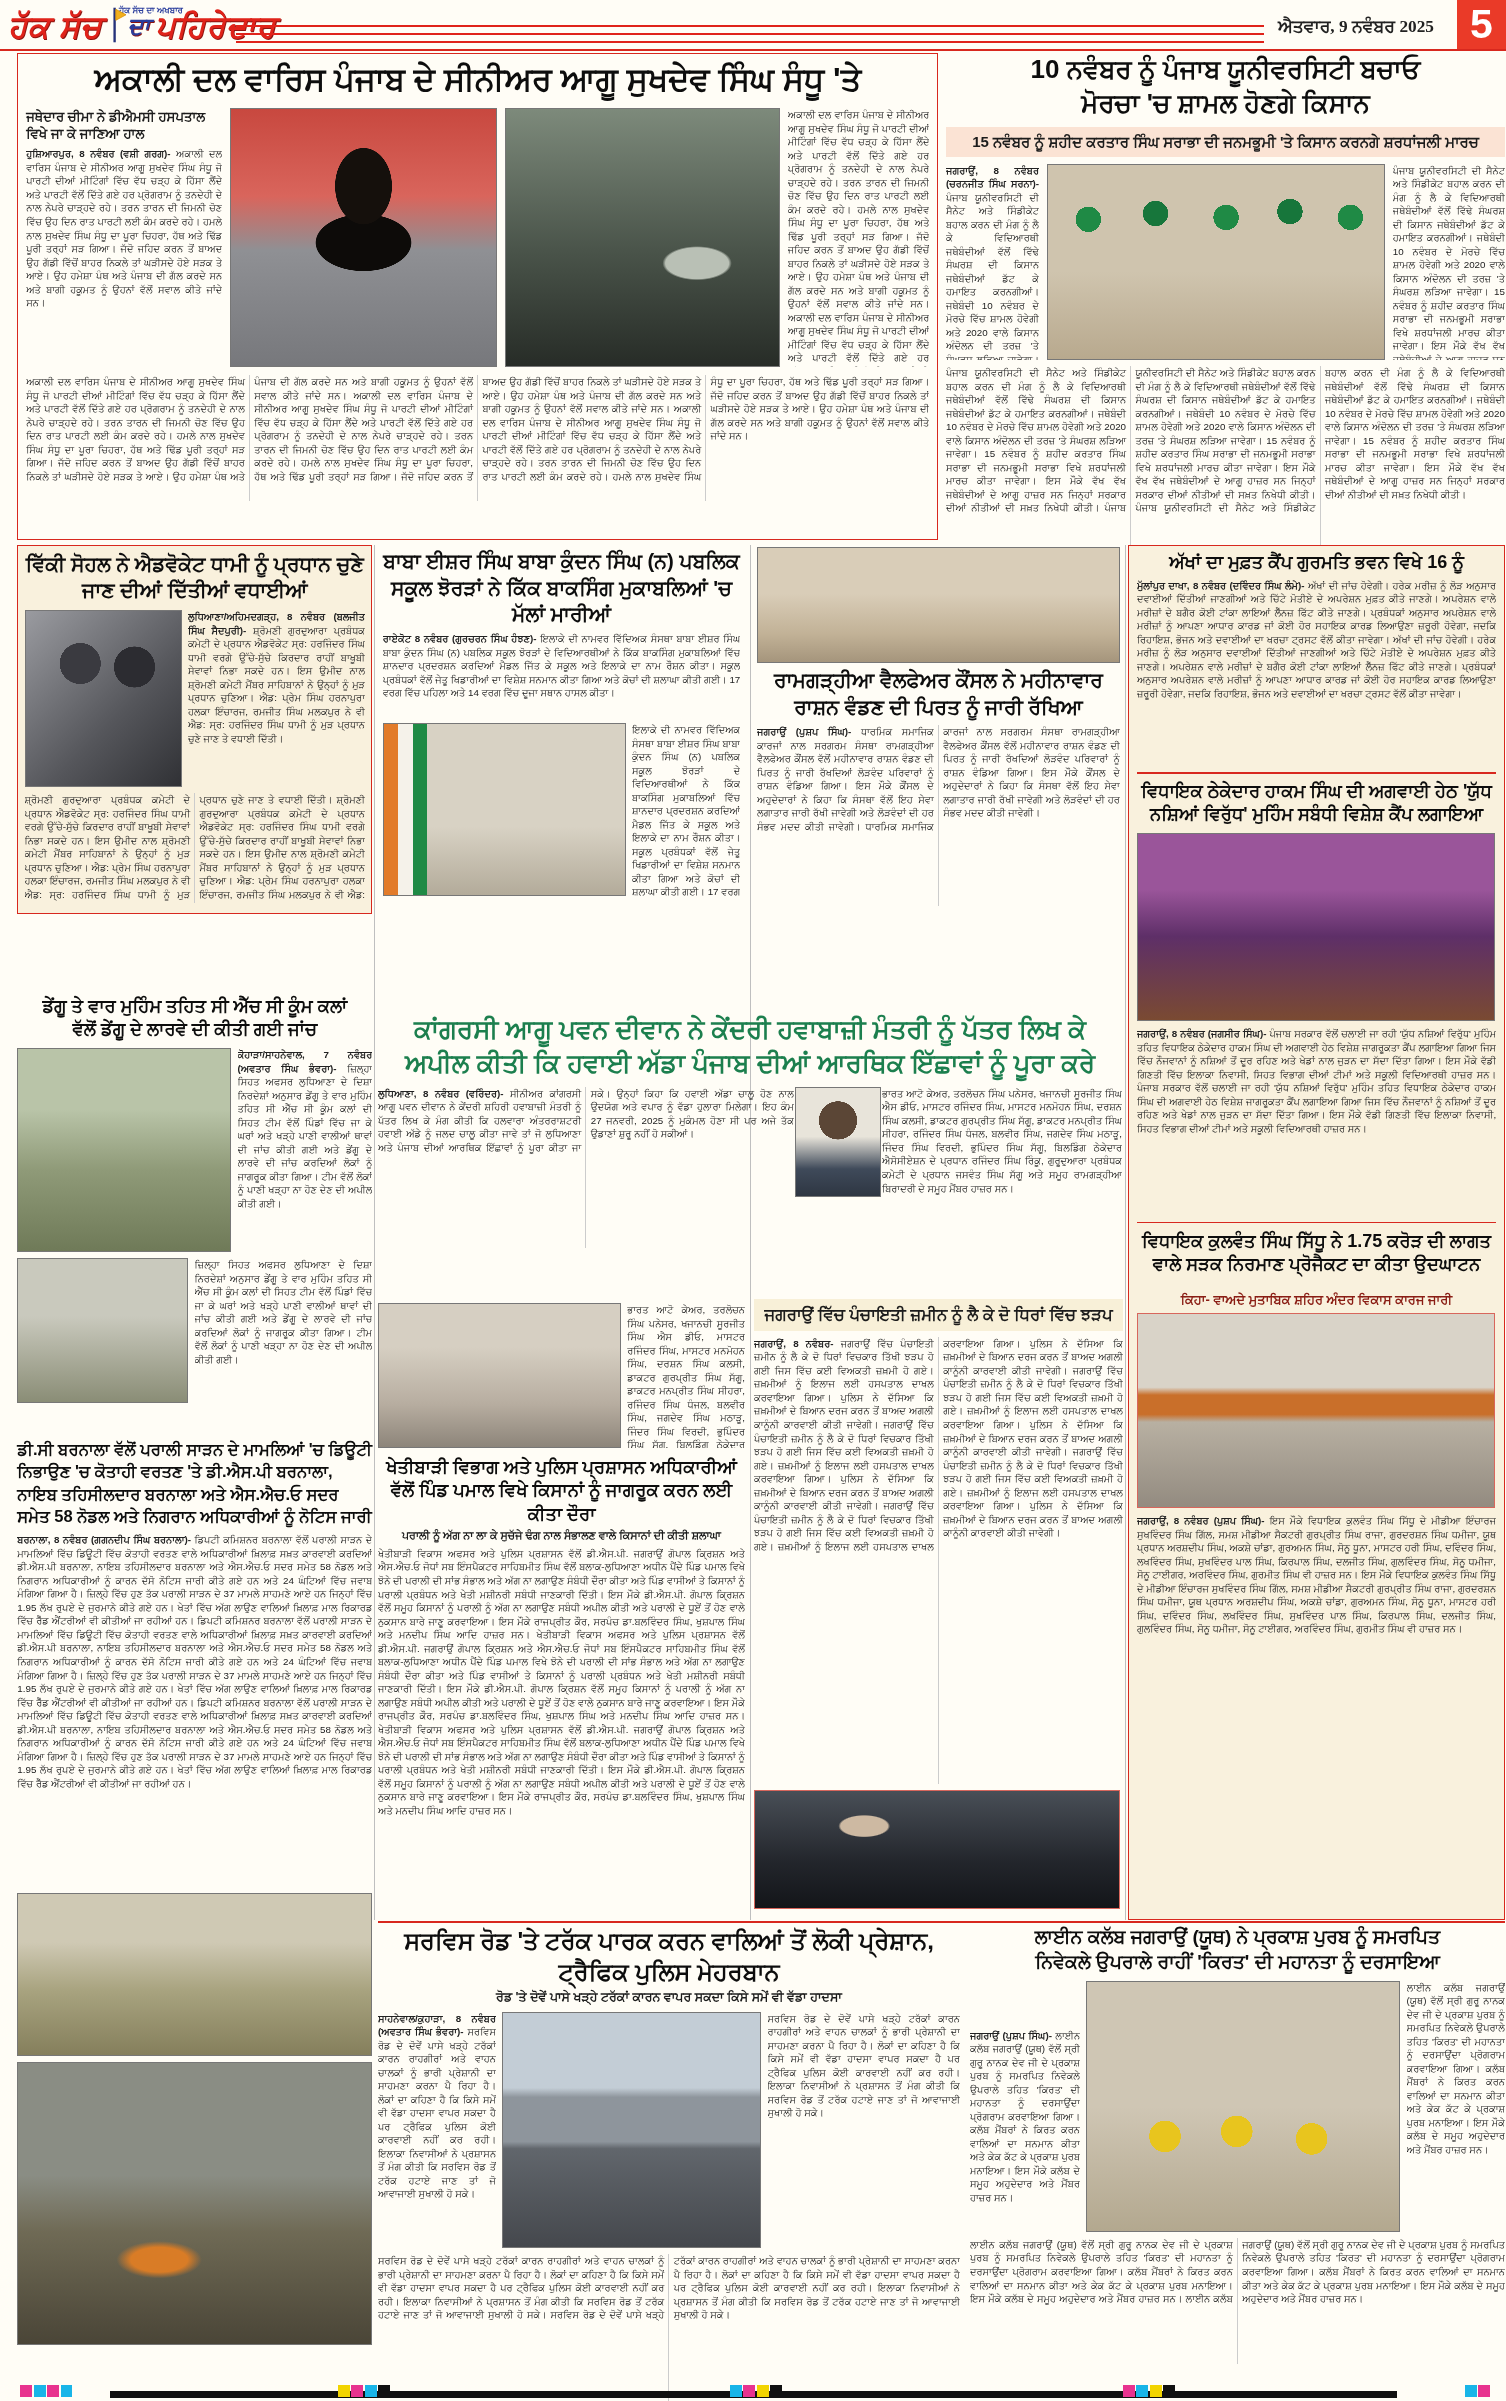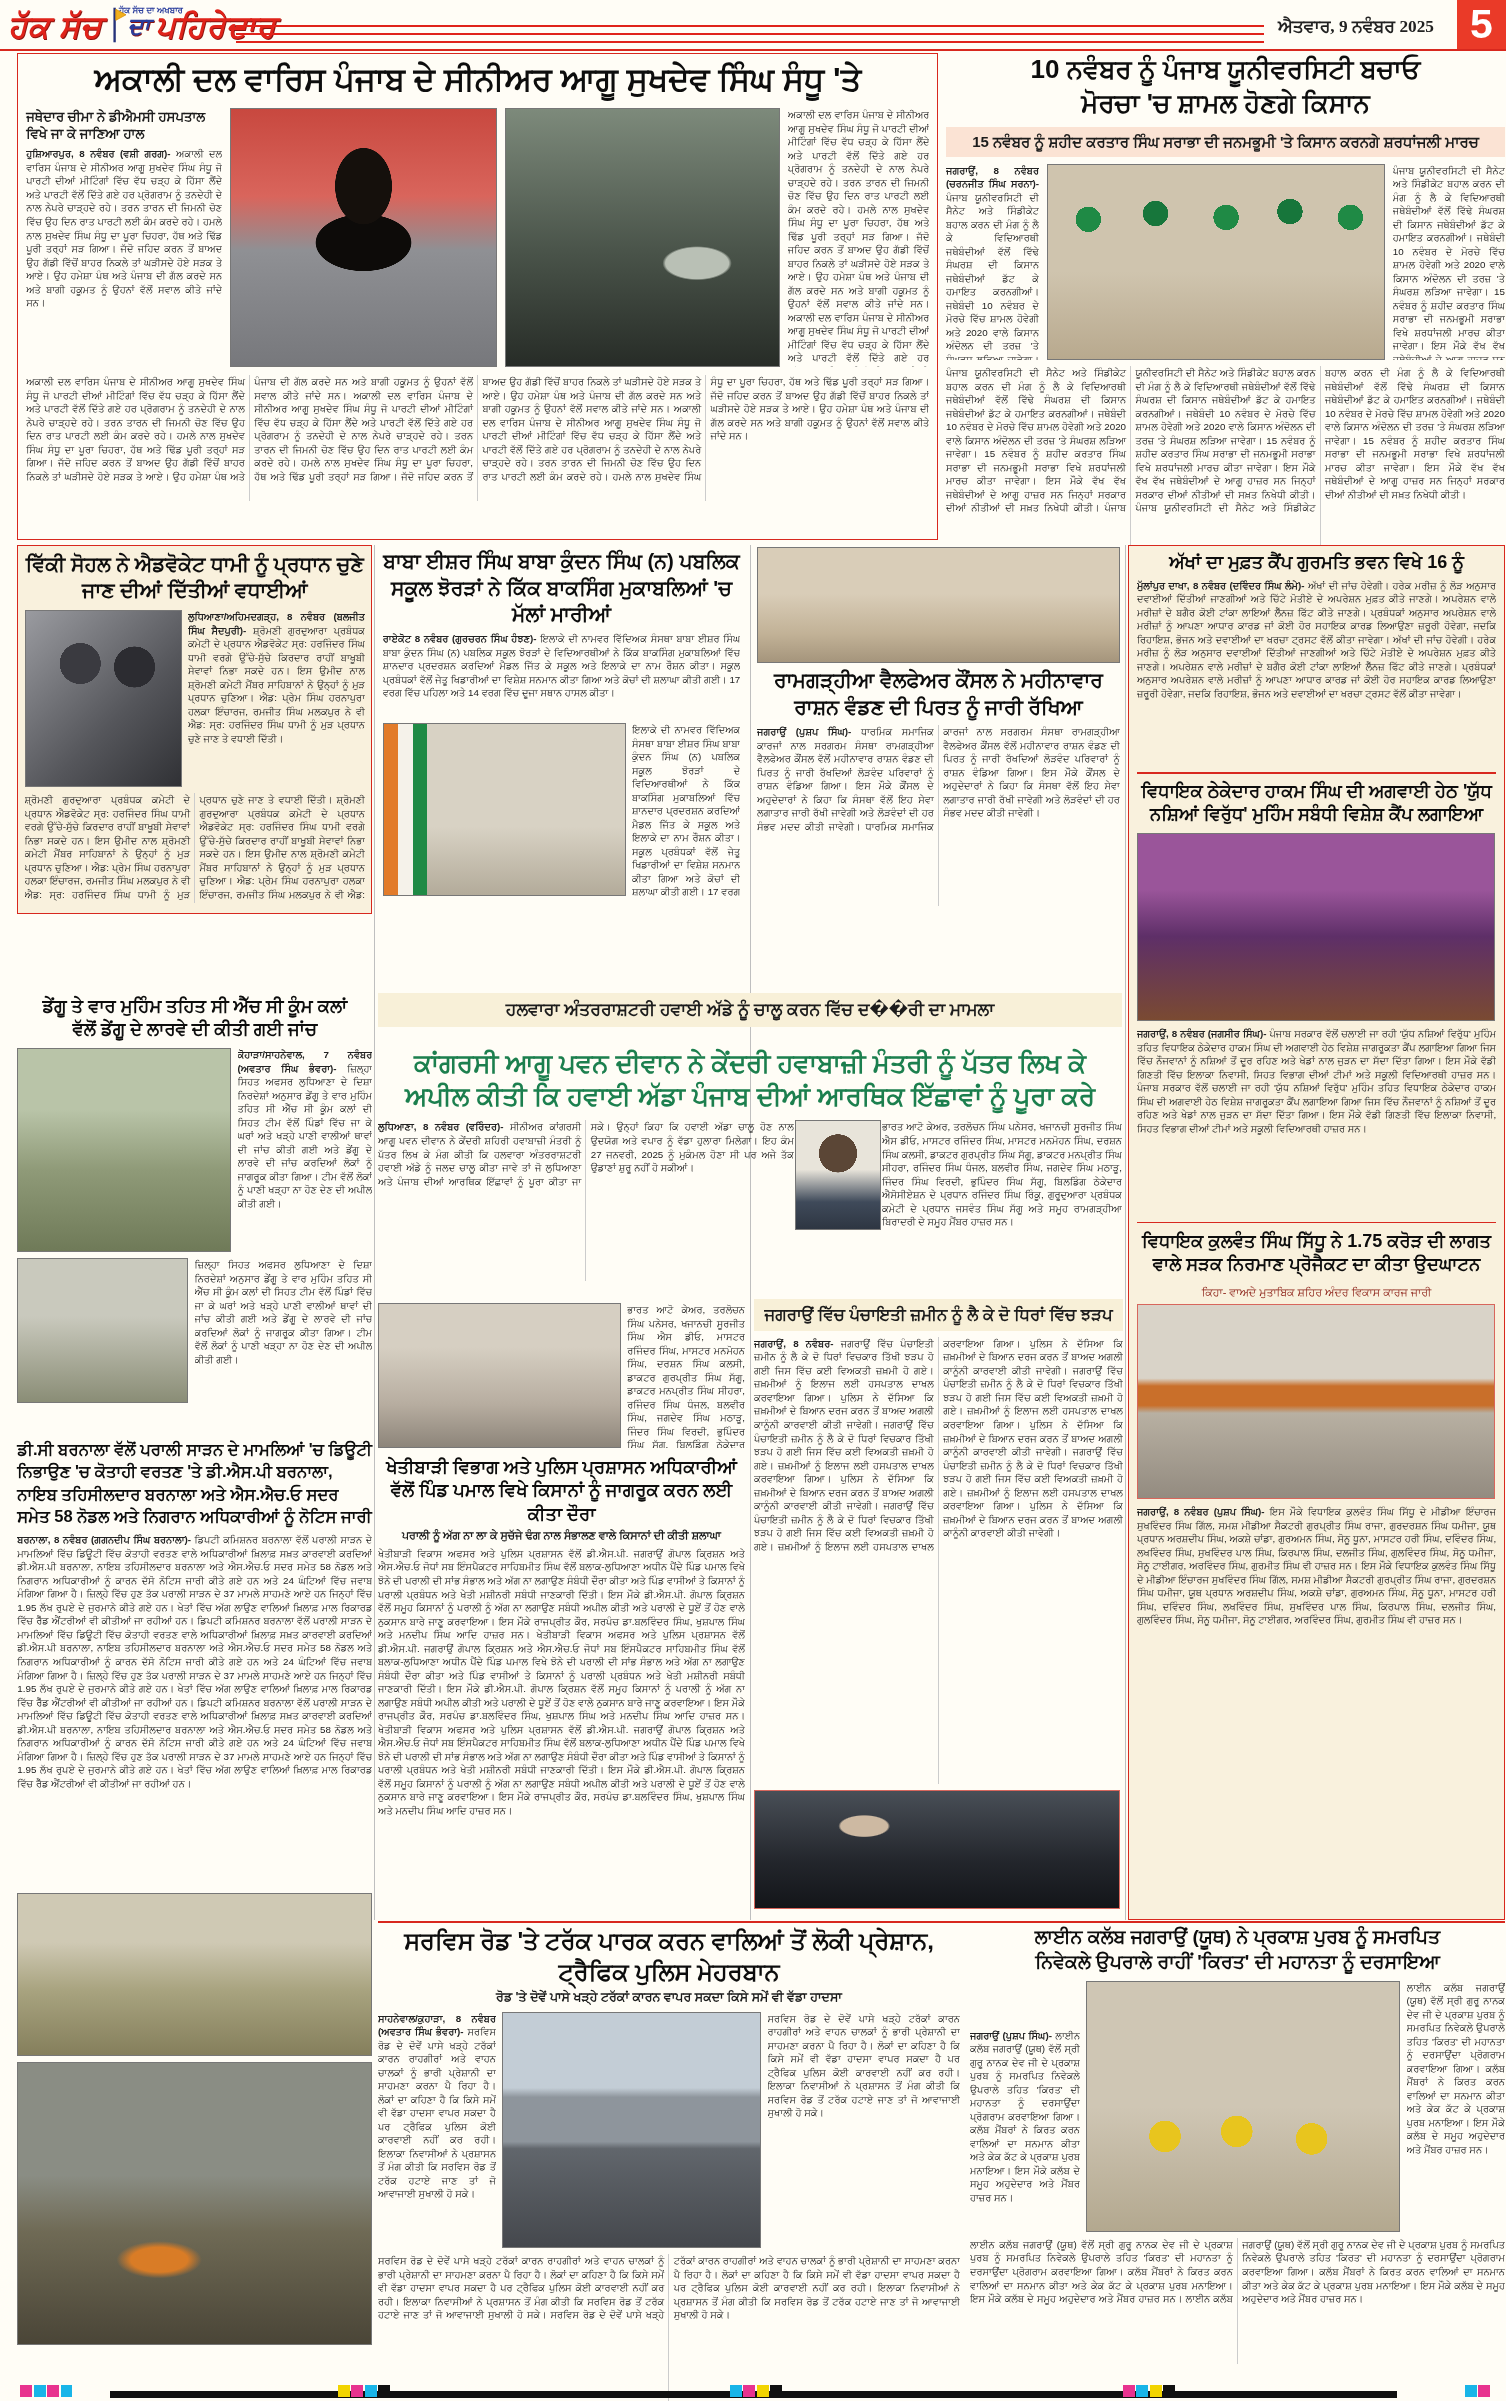--- a/index.html
+++ b/index.html
@@ -174,41 +174,40 @@
     </div>
     <div class="redline" style="height:1.6px;margin:6.3px 0;"></div>
     <div>
       <div class="hl hl-sm">ਵਿਧਾਇਕ ਠੇਕੇਦਾਰ ਹਾਕਮ ਸਿੰਘ ਦੀ ਅਗਵਾਈ ਹੇਠ 'ਯੁੱਧ ਨਸ਼ਿਆਂ ਵਿਰੁੱਧ' ਮੁਹਿੰਮ ਸਬੰਧੀ ਵਿਸ਼ੇਸ਼ ਕੈਂਪ ਲਗਾਇਆ</div>
       <div class="ph ph-mla" style="width:358px;height:188px;margin-top:6.3px;"></div>
       <div class="body" style="height:188px;margin-top:6.3px;"><b>ਜਗਰਾਉਂ, 8 ਨਵੰਬਰ (ਜਗਸੀਰ ਸਿੰਘ)-</b> <span>ਪੰਜਾਬ ਸਰਕਾਰ ਵੱਲੋਂ ਚਲਾਈ ਜਾ ਰਹੀ 'ਯੁੱਧ ਨਸ਼ਿਆਂ ਵਿਰੁੱਧ' ਮੁਹਿੰਮ ਤਹਿਤ ਵਿਧਾਇਕ ਠੇਕੇਦਾਰ ਹਾਕਮ ਸਿੰਘ ਦੀ ਅਗਵਾਈ ਹੇਠ ਵਿਸ਼ੇਸ਼ ਜਾਗਰੂਕਤਾ ਕੈਂਪ ਲਗਾਇਆ ਗਿਆ ਜਿਸ ਵਿੱਚ ਨੌਜਵਾਨਾਂ ਨੂੰ ਨਸ਼ਿਆਂ ਤੋਂ ਦੂਰ ਰਹਿਣ ਅਤੇ ਖੇਡਾਂ ਨਾਲ ਜੁੜਨ ਦਾ ਸੱਦਾ ਦਿੱਤਾ ਗਿਆ। ਇਸ ਮੌਕੇ ਵੱਡੀ ਗਿਣਤੀ ਵਿੱਚ ਇਲਾਕਾ ਨਿਵਾਸੀ, ਸਿਹਤ ਵਿਭਾਗ ਦੀਆਂ ਟੀਮਾਂ ਅਤੇ ਸਕੂਲੀ ਵਿਦਿਆਰਥੀ ਹਾਜ਼ਰ ਸਨ। ਪੰਜਾਬ ਸਰਕਾਰ ਵੱਲੋਂ ਚਲਾਈ ਜਾ ਰਹੀ 'ਯੁੱਧ ਨਸ਼ਿਆਂ ਵਿਰੁੱਧ' ਮੁਹਿੰਮ ਤਹਿਤ ਵਿਧਾਇਕ ਠੇਕੇਦਾਰ ਹਾਕਮ ਸਿੰਘ ਦੀ ਅਗਵਾਈ ਹੇਠ ਵਿਸ਼ੇਸ਼ ਜਾਗਰੂਕਤਾ ਕੈਂਪ ਲਗਾਇਆ ਗਿਆ ਜਿਸ ਵਿੱਚ ਨੌਜਵਾਨਾਂ ਨੂੰ ਨਸ਼ਿਆਂ ਤੋਂ ਦੂਰ ਰਹਿਣ ਅਤੇ ਖੇਡਾਂ ਨਾਲ ਜੁੜਨ ਦਾ ਸੱਦਾ ਦਿੱਤਾ ਗਿਆ। ਇਸ ਮੌਕੇ ਵੱਡੀ ਗਿਣਤੀ ਵਿੱਚ ਇਲਾਕਾ ਨਿਵਾਸੀ, ਸਿਹਤ ਵਿਭਾਗ ਦੀਆਂ ਟੀਮਾਂ ਅਤੇ ਸਕੂਲੀ ਵਿਦਿਆਰਥੀ ਹਾਜ਼ਰ ਸਨ।</span></div>
     </div>
     <div class="redline" style="height:1.6px;margin:6.3px 0;"></div>
     <div>
       <div class="hl hl-sm">ਵਿਧਾਇਕ ਕੁਲਵੰਤ ਸਿੰਘ ਸਿੱਧੂ ਨੇ 1.75 ਕਰੋੜ ਦੀ ਲਾਗਤ ਵਾਲੇ ਸੜਕ ਨਿਰਮਾਣ ਪ੍ਰੋਜੈਕਟ ਦਾ ਕੀਤਾ ਉਦਘਾਟਨ</div>
-      <div style="text-align:center;font-weight:400;font-size:11px;color:#8a1d14;margin-top:10px;">ਕਿਹਾ- ਵਾਅਦੇ ਮੁਤਾਬਿਕ ਸ਼ਹਿਰ ਅੰਦਰ ਵਿਕਾਸ ਕਾਰਜ ਜਾਰੀ</div>
+      <div style="text-align:center;font-weight:700;font-size:13px;color:#8a1d14;margin-top:16px;">ਕਿਹਾ- ਵਾਅਦੇ ਮੁਤਾਬਿਕ ਸ਼ਹਿਰ ਅੰਦਰ ਵਿਕਾਸ ਕਾਰਜ ਜਾਰੀ</div>
       <div class="ph ph-road ph-red" style="width:358px;height:195px;margin-top:4.7px;"></div>
       <div class="body" style="height:259px;margin-top:6.3px;"><b>ਜਗਰਾਉਂ, 8 ਨਵੰਬਰ (ਪੁਸ਼ਪ ਸਿੰਘ)-</b> <span>ਇਸ ਮੌਕੇ ਵਿਧਾਇਕ ਕੁਲਵੰਤ ਸਿੰਘ ਸਿੱਧੂ ਦੇ ਮੀਡੀਆ ਇੰਚਾਰਜ ਸੁਖਵਿੰਦਰ ਸਿੰਘ ਗਿੱਲ, ਸਮਸ਼ ਮੀਡੀਆ ਸੈਕਟਰੀ ਗੁਰਪ੍ਰੀਤ ਸਿੰਘ ਰਾਜਾ, ਗੁਰਦਰਸ਼ਨ ਸਿੰਘ ਧਮੀਜਾ, ਯੂਥ ਪ੍ਰਧਾਨ ਅਰਸ਼ਦੀਪ ਸਿੰਘ, ਅਕਸ਼ੇ ਚਾਂਡਾ, ਗੁਰਅਮਨ ਸਿੰਘ, ਸੋਨੂ ਧੂਨਾ, ਮਾਸਟਰ ਹਰੀ ਸਿੰਘ, ਦਵਿੰਦਰ ਸਿੰਘ, ਲਖਵਿੰਦਰ ਸਿੰਘ, ਸੁਖਵਿੰਦਰ ਪਾਲ ਸਿੰਘ, ਕਿਰਪਾਲ ਸਿੰਘ, ਦਲਜੀਤ ਸਿੰਘ, ਗੁਲਵਿੰਦਰ ਸਿੰਘ, ਸੋਨੂ ਧਮੀਜਾ, ਸੋਨੂ ਟਾਈਗਰ, ਅਰਵਿੰਦਰ ਸਿੰਘ, ਗੁਰਮੀਤ ਸਿੰਘ ਵੀ ਹਾਜ਼ਰ ਸਨ। ਇਸ ਮੌਕੇ ਵਿਧਾਇਕ ਕੁਲਵੰਤ ਸਿੰਘ ਸਿੱਧੂ ਦੇ ਮੀਡੀਆ ਇੰਚਾਰਜ ਸੁਖਵਿੰਦਰ ਸਿੰਘ ਗਿੱਲ, ਸਮਸ਼ ਮੀਡੀਆ ਸੈਕਟਰੀ ਗੁਰਪ੍ਰੀਤ ਸਿੰਘ ਰਾਜਾ, ਗੁਰਦਰਸ਼ਨ ਸਿੰਘ ਧਮੀਜਾ, ਯੂਥ ਪ੍ਰਧਾਨ ਅਰਸ਼ਦੀਪ ਸਿੰਘ, ਅਕਸ਼ੇ ਚਾਂਡਾ, ਗੁਰਅਮਨ ਸਿੰਘ, ਸੋਨੂ ਧੂਨਾ, ਮਾਸਟਰ ਹਰੀ ਸਿੰਘ, ਦਵਿੰਦਰ ਸਿੰਘ, ਲਖਵਿੰਦਰ ਸਿੰਘ, ਸੁਖਵਿੰਦਰ ਪਾਲ ਸਿੰਘ, ਕਿਰਪਾਲ ਸਿੰਘ, ਦਲਜੀਤ ਸਿੰਘ, ਗੁਲਵਿੰਦਰ ਸਿੰਘ, ਸੋਨੂ ਧਮੀਜਾ, ਸੋਨੂ ਟਾਈਗਰ, ਅਰਵਿੰਦਰ ਸਿੰਘ, ਗੁਰਮੀਤ ਸਿੰਘ ਵੀ ਹਾਜ਼ਰ ਸਨ।</span></div>
     </div>
   </div>
 
   <div class="abs art" style="left:17.3px;top:995px;width:355px;height:438px;">
     <div class="hl hl-sm">ਡੇਂਗੂ ਤੇ ਵਾਰ ਮੁਹਿੰਮ ਤਹਿਤ ਸੀ ਐੱਚ ਸੀ ਕੂੰਮ ਕਲਾਂ</div>
     <div class="hl hl-sm">ਵੱਲੋਂ ਡੇਂਗੂ ਦੇ ਲਾਰਵੇ ਦੀ ਕੀਤੀ ਗਈ ਜਾਂਚ</div>
     <div style="display:flex;gap:6.3px;margin-top:6.3px;height:204px;">
       <div class="ph ph-dengue1" style="width:214px;height:204px;"></div>
       <div class="body" style="flex:1;"><b>ਕੋਹਾੜਾ/ਸਾਹਨੇਵਾਲ, 7 ਨਵੰਬਰ (ਅਵਤਾਰ ਸਿੰਘ ਭੰਵਰਾ)-</b> <span>ਜ਼ਿਲ੍ਹਾ ਸਿਹਤ ਅਫਸਰ ਲੁਧਿਆਣਾ ਦੇ ਦਿਸ਼ਾ ਨਿਰਦੇਸ਼ਾਂ ਅਨੁਸਾਰ ਡੇਂਗੂ ਤੇ ਵਾਰ ਮੁਹਿੰਮ ਤਹਿਤ ਸੀ ਐੱਚ ਸੀ ਕੂੰਮ ਕਲਾਂ ਦੀ ਸਿਹਤ ਟੀਮ ਵੱਲੋਂ ਪਿੰਡਾਂ ਵਿੱਚ ਜਾ ਕੇ ਘਰਾਂ ਅਤੇ ਖੜ੍ਹੇ ਪਾਣੀ ਵਾਲੀਆਂ ਥਾਵਾਂ ਦੀ ਜਾਂਚ ਕੀਤੀ ਗਈ ਅਤੇ ਡੇਂਗੂ ਦੇ ਲਾਰਵੇ ਦੀ ਜਾਂਚ ਕਰਦਿਆਂ ਲੋਕਾਂ ਨੂੰ ਜਾਗਰੂਕ ਕੀਤਾ ਗਿਆ। ਟੀਮ ਵੱਲੋਂ ਲੋਕਾਂ ਨੂੰ ਪਾਣੀ ਖੜ੍ਹਾ ਨਾ ਹੋਣ ਦੇਣ ਦੀ ਅਪੀਲ ਕੀਤੀ ਗਈ।</span></div>
     </div>
     <div style="display:flex;gap:6.3px;margin-top:6.3px;height:145px;">
       <div class="ph ph-dengue2" style="width:171px;height:145px;"></div>
       <div class="body" style="flex:1;">ਜ਼ਿਲ੍ਹਾ ਸਿਹਤ ਅਫਸਰ ਲੁਧਿਆਣਾ ਦੇ ਦਿਸ਼ਾ ਨਿਰਦੇਸ਼ਾਂ ਅਨੁਸਾਰ ਡੇਂਗੂ ਤੇ ਵਾਰ ਮੁਹਿੰਮ ਤਹਿਤ ਸੀ ਐੱਚ ਸੀ ਕੂੰਮ ਕਲਾਂ ਦੀ ਸਿਹਤ ਟੀਮ ਵੱਲੋਂ ਪਿੰਡਾਂ ਵਿੱਚ ਜਾ ਕੇ ਘਰਾਂ ਅਤੇ ਖੜ੍ਹੇ ਪਾਣੀ ਵਾਲੀਆਂ ਥਾਵਾਂ ਦੀ ਜਾਂਚ ਕੀਤੀ ਗਈ ਅਤੇ ਡੇਂਗੂ ਦੇ ਲਾਰਵੇ ਦੀ ਜਾਂਚ ਕਰਦਿਆਂ ਲੋਕਾਂ ਨੂੰ ਜਾਗਰੂਕ ਕੀਤਾ ਗਿਆ। ਟੀਮ ਵੱਲੋਂ ਲੋਕਾਂ ਨੂੰ ਪਾਣੀ ਖੜ੍ਹਾ ਨਾ ਹੋਣ ਦੇਣ ਦੀ ਅਪੀਲ ਕੀਤੀ ਗਈ।</div>
     </div>
   </div>
 
   <div class="abs art" style="left:378px;top:993px;width:744px;height:308px;">
-    <div class="kicker">ਹਲਵਾਰਾ ਅੰਤਰਰਾਸ਼ਟਰੀ ਹਵਾਈ ਅੱਡੇ ਨੂੰ ਚਾਲੂ ਕਰਨ ਵਿੱਚ ਦ��ਰੀ ਦਾ ਮਾਮਲਾ</div>
     <div class="hl hl-lg hl-green" style="margin-top:20px;">ਕਾਂਗਰਸੀ ਆਗੂ ਪਵਨ ਦੀਵਾਨ ਨੇ ਕੇਂਦਰੀ ਹਵਾਬਾਜ਼ੀ ਮੰਤਰੀ ਨੂੰ ਪੱਤਰ ਲਿਖ ਕੇ</div>
     <div class="hl hl-lg hl-green">ਅਪੀਲ ਕੀਤੀ ਕਿ ਹਵਾਈ ਅੱਡਾ ਪੰਜਾਬ ਦੀਆਂ ਆਰਥਿਕ ਇੱਛਾਵਾਂ ਨੂੰ ਪੂਰਾ ਕਰੇ</div>
     <div style="display:flex;gap:1px;margin-top:6.3px;height:161px;">
       <div class="body cols2" style="width:416px;"><b>ਲੁਧਿਆਣਾ, 8 ਨਵੰਬਰ (ਵਰਿੰਦਰ)-</b> <span>ਸੀਨੀਅਰ ਕਾਂਗਰਸੀ ਆਗੂ ਪਵਨ ਦੀਵਾਨ ਨੇ ਕੇਂਦਰੀ ਸ਼ਹਿਰੀ ਹਵਾਬਾਜ਼ੀ ਮੰਤਰੀ ਨੂੰ ਪੱਤਰ ਲਿਖ ਕੇ ਮੰਗ ਕੀਤੀ ਕਿ ਹਲਵਾਰਾ ਅੰਤਰਰਾਸ਼ਟਰੀ ਹਵਾਈ ਅੱਡੇ ਨੂੰ ਜਲਦ ਚਾਲੂ ਕੀਤਾ ਜਾਵੇ ਤਾਂ ਜੋ ਲੁਧਿਆਣਾ ਅਤੇ ਪੰਜਾਬ ਦੀਆਂ ਆਰਥਿਕ ਇੱਛਾਵਾਂ ਨੂੰ ਪੂਰਾ ਕੀਤਾ ਜਾ ਸਕੇ। ਉਨ੍ਹਾਂ ਕਿਹਾ ਕਿ ਹਵਾਈ ਅੱਡਾ ਚਾਲੂ ਹੋਣ ਨਾਲ ਉਦਯੋਗ ਅਤੇ ਵਪਾਰ ਨੂੰ ਵੱਡਾ ਹੁਲਾਰਾ ਮਿਲੇਗਾ। ਇਹ ਕੰਮ 27 ਜਨਵਰੀ, 2025 ਨੂੰ ਮੁਕੰਮਲ ਹੋਣਾ ਸੀ ਪਰ ਅਜੇ ਤੱਕ ਉਡਾਣਾਂ ਸ਼ੁਰੂ ਨਹੀਂ ਹੋ ਸਕੀਆਂ।</span></div>
       <div class="ph ph-diwan" style="width:86px;height:110px;"></div>
       <div class="body" style="flex:1;">ਭਾਰਤ ਆਟੋ ਕੇਅਰ, ਤਰਲੋਚਨ ਸਿੰਘ ਪਨੇਸਰ, ਖਜਾਨਚੀ ਸੂਰਜੀਤ ਸਿੰਘ ਐਸ ਡੀਓ, ਮਾਸਟਰ ਰਜਿੰਦਰ ਸਿੰਘ, ਮਾਸਟਰ ਮਨਮੋਹਨ ਸਿੰਘ, ਦਰਸ਼ਨ ਸਿੰਘ ਕਲਸੀ, ਡਾਕਟਰ ਗੁਰਪ੍ਰੀਤ ਸਿੰਘ ਸੱਗੂ, ਡਾਕਟਰ ਮਨਪ੍ਰੀਤ ਸਿੰਘ ਸੀਹਰਾ, ਰਜਿੰਦਰ ਸਿੰਘ ਧੰਜਲ, ਬਲਵੀਰ ਸਿੰਘ, ਜਗਦੇਵ ਸਿੰਘ ਮਠਾੜੂ, ਜਿੰਦਰ ਸਿੰਘ ਵਿਰਦੀ, ਭੁਪਿੰਦਰ ਸਿੰਘ ਸੱਗੂ, ਬਿਲਡਿੰਗ ਠੇਕੇਦਾਰ ਐਸੋਸੀਏਸ਼ਨ ਦੇ ਪ੍ਰਧਾਨ ਰਜਿੰਦਰ ਸਿੰਘ ਰਿੰਕੂ, ਗੁਰੂਦੁਆਰਾ ਪ੍ਰਬੰਧਕ ਕਮੇਟੀ ਦੇ ਪ੍ਰਧਾਨ ਜਸਵੰਤ ਸਿੰਘ ਸੱਗੂ ਅਤੇ ਸਮੂਹ ਰਾਮਗੜ੍ਹੀਆ ਬਿਰਾਦਰੀ ਦੇ ਸਮੂਹ ਮੈਂਬਰ ਹਾਜ਼ਰ ਸਨ।</div>
     </div>
   </div>
   <div class="abs art" style="left:378px;top:1303px;width:367px;height:145px;display:flex;gap:6.3px;">
     <div class="ph ph-group" style="width:243px;height:145px;"></div>

